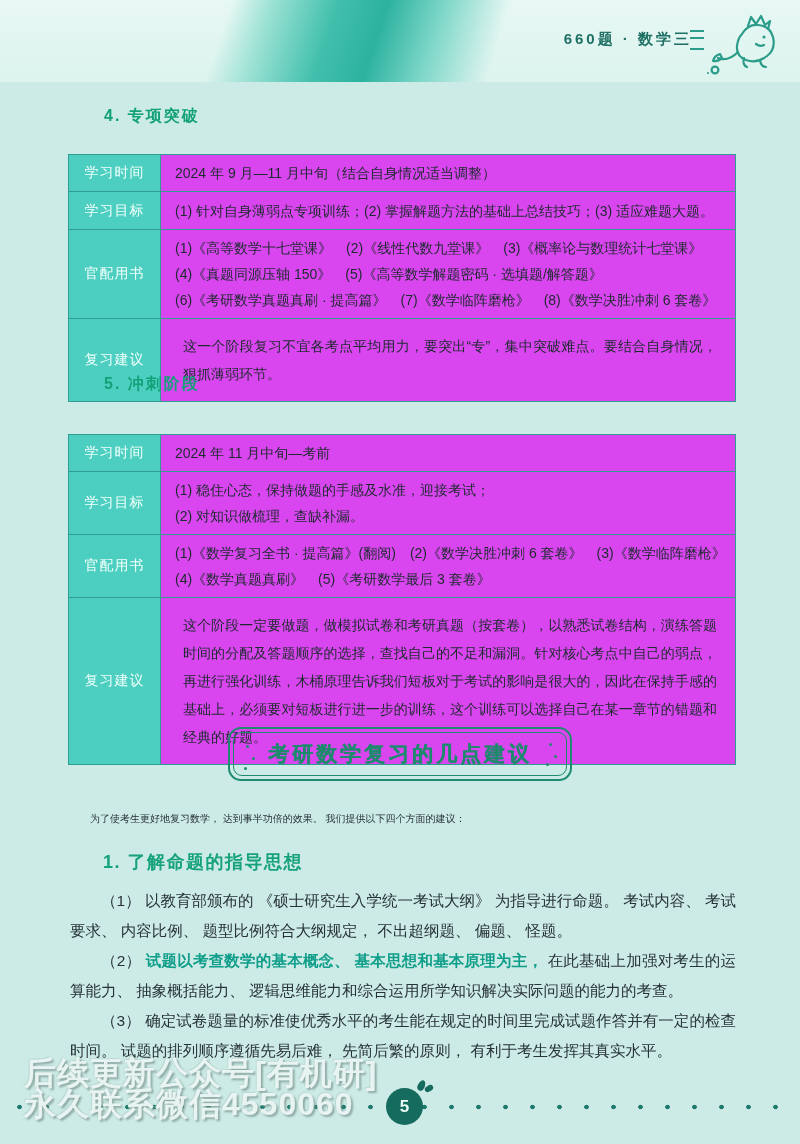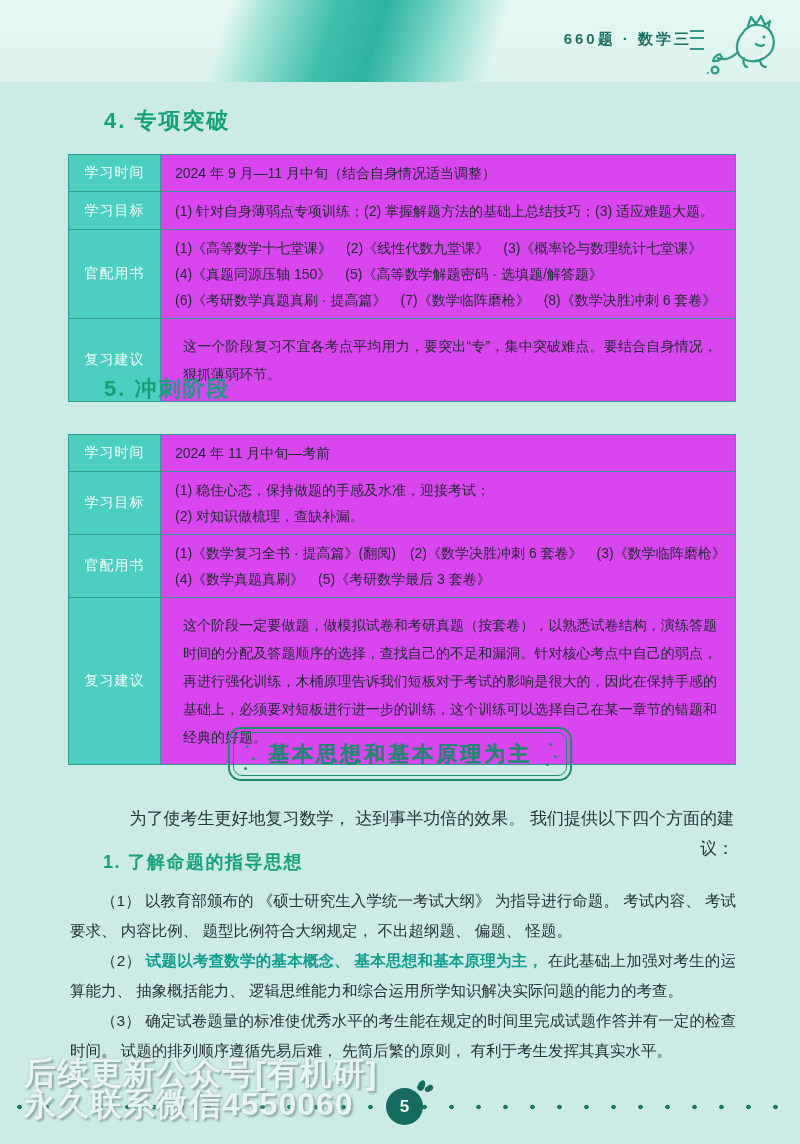--- a/index.html
+++ b/index.html
@@ -26,21 +26,21 @@
     font-size:15px;font-weight:bold;letter-spacing:3px;
     color:#1e6f64;
   }
   .speed-lines{position:absolute;top:30px;right:96px;width:14px;height:16px;
     border-top:2.5px solid #2b9c89;border-bottom:2.5px solid #2b9c89;}
   .speed-lines::after{content:"";display:block;margin-top:4.5px;border-top:2.5px solid #2b9c89;}
   .mascot{position:absolute;top:4px;right:18px;width:78px;height:76px;}
   
   .sec-heading{
     position:absolute;left:104px;
-    font-size:22px;font-weight:bold;color:#13a178;letter-spacing:2px;
+    font-size:16px;font-weight:bold;color:#13a178;letter-spacing:2px;
   }
   
   .study-table{
     position:absolute;left:68px;width:668px;
     border:1.5px solid #2f9e90;background:#d946ef;
     box-sizing:border-box;
   }
   .trow{display:grid;grid-template-columns:92px 1fr;border-top:1px solid #2f9e90;}
   .trow:first-child{border-top:none;}
   .tlabel{
@@ -62,21 +62,21 @@
     border:1.5px solid #1f8b6e;border-radius:9px;padding:7px 34px;
     font-size:21px;font-weight:bold;letter-spacing:3px;color:#1d8a6d;
     text-shadow:0.5px 0 0 #1d8a6d;
   }
   .sparkle{position:absolute;width:3px;height:3px;border-radius:50%;background:#1f8b6e;}
   .sparkle-left{left:12px;top:12px;box-shadow:6px 12px 0 #1f8b6e,-2px 22px 0 #1f8b6e;}
   .sparkle-right{right:14px;top:10px;box-shadow:5px 12px 0 #1f8b6e,-3px 20px 0 #1f8b6e;}
   
   .intro-para{
     position:absolute;left:70px;top:804px;width:664px;margin:0;
-    font-size:17px;line-height:30px;color:#27333a;text-indent:2em;text-align:right;
+    font-size:10px;line-height:30px;color:#27333a;text-indent:2em;
   }
   .sub-heading{
     position:absolute;left:103px;top:850px;
     font-size:18px;font-weight:bold;color:#16a27c;letter-spacing:1.5px;
   }
   .advice-block{
     position:absolute;left:70px;top:886px;width:666px;
     font-size:15.5px;line-height:30px;color:#27333a;text-align:justify;
   }
   .advice-block p{margin:0;text-indent:2em;}
@@ -184,21 +184,21 @@
       <div class="tlabel">复习建议</div>
       <div class="tcell">
           <p class="tpara">这个阶段一定要做题，做模拟试卷和考研真题（按套卷），以熟悉试卷结构，演练答题时间的分配及答题顺序的选择，查找自己的不足和漏洞。针对核心考点中自己的弱点，再进行强化训练，木桶原理告诉我们短板对于考试的影响是很大的，因此在保持手感的基础上，必须要对短板进行进一步的训练，这个训练可以选择自己在某一章节的错题和经典的好题。</p>
         </div>
     </div>
   </div>
 
   <div class="banner-outer">
     <div class="banner-inner">
       <span class="sparkle sparkle-left"></span>
-      <span>基本思想和基本原理为主</span>
+      <span>考研数学复习的几点建议</span>
       <span class="sparkle sparkle-right"></span>
     </div>
   </div>
 
   <p class="intro-para">为了使考生更好地复习数学， 达到事半功倍的效果。 我们提供以下四个方面的建议：</p>
   <div class="sub-heading">1. 了解命题的指导思想</div>
 
   <div class="advice-block">
     <p>（1） 以教育部颁布的 《硕士研究生入学统一考试大纲》 为指导进行命题。 考试内容、 考试要求、 内容比例、 题型比例符合大纲规定， 不出超纲题、 偏题、 怪题。</p>
     <p><span>（2） </span><span class="hl">试题以考查数学的基本概念、 基本思想和基本原理为主，</span><span> 在此基础上加强对考生的运算能力、 抽象概括能力、 逻辑思维能力和综合运用所学知识解决实际问题的能力的考查。</span></p>

